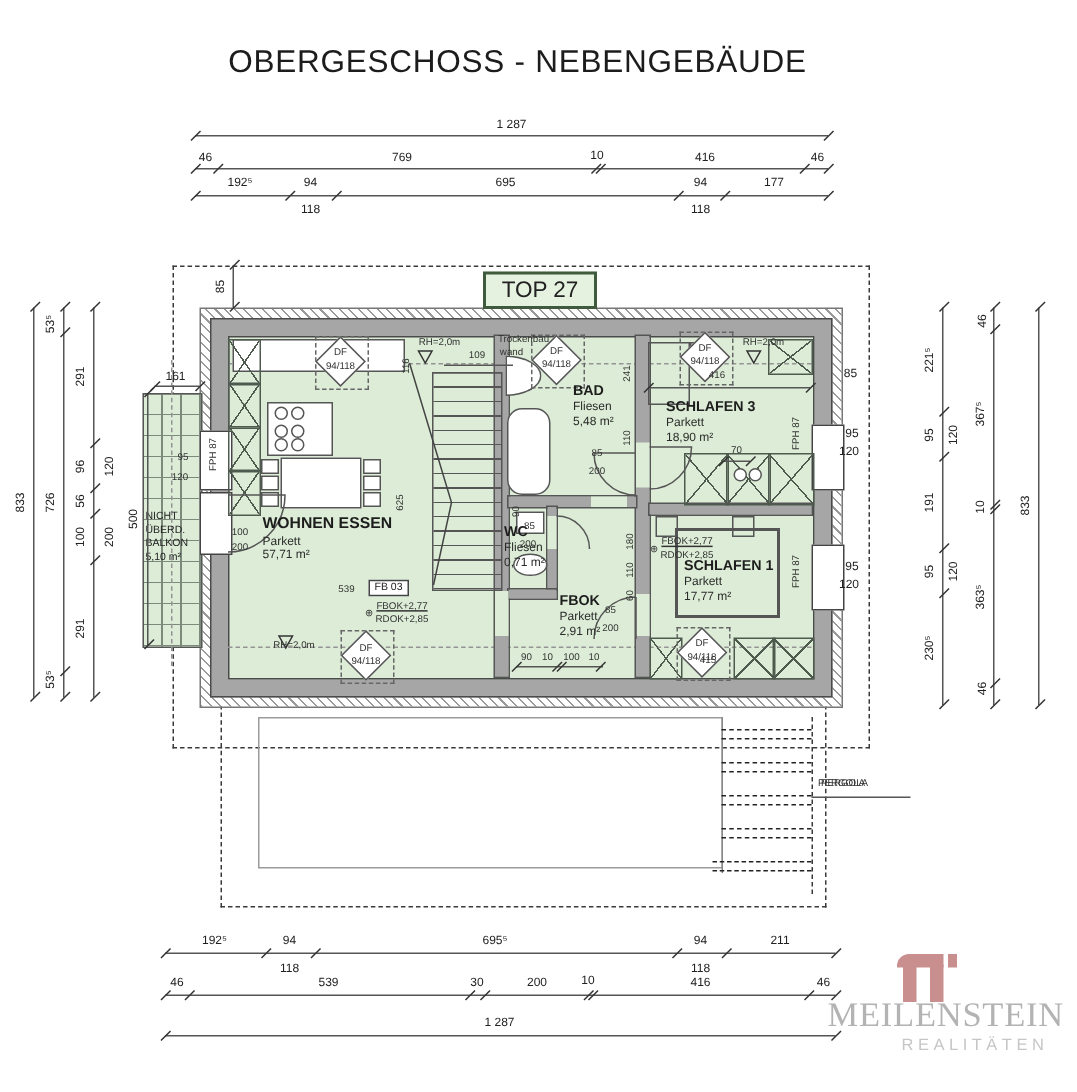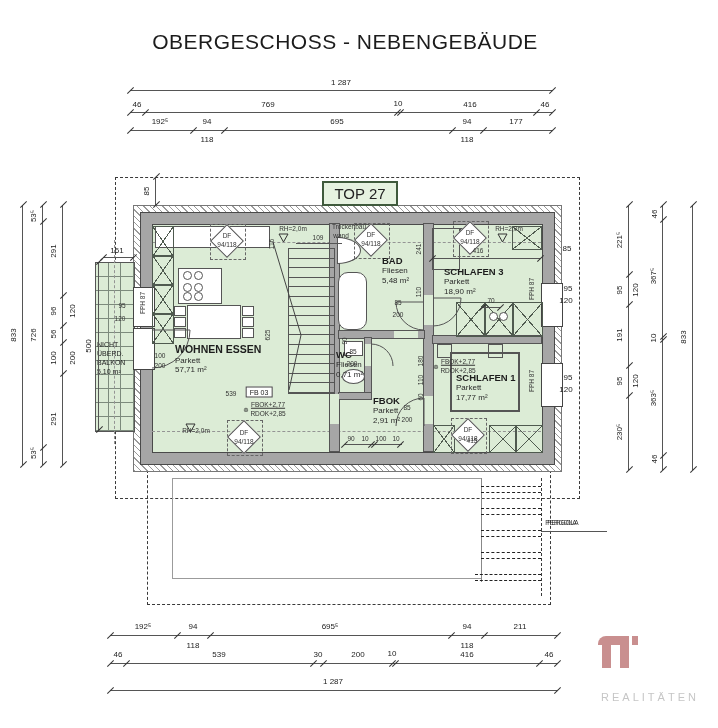--- a/index.html
+++ b/index.html
@@ -446,17 +446,18 @@
       <span class="dlab rot sm" style="left: 532px; top: 381px;">FPH 87</span>
       <span class="dlab sm" style="left: 561px; top: 523px;">PERGOLA</span>
     </div>
 
   <div class="abs" style="left:598px;top:636px;width:40px;height:32px;">
     <div class="pi" style="left:0;top:0;width:31px;height:9px;border-radius:8px 0 0 0;position:absolute;"></div>
     <div class="pi" style="left:34px;top:0;width:6px;height:9px;position:absolute;"></div>
     <div class="pi" style="left:4px;top:7px;width:9px;height:25px;position:absolute;"></div>
     <div class="pi" style="left:22px;top:7px;width:9px;height:25px;position:absolute;"></div>
   </div>
+  <div class="logo-word" style="left:543px;top:664px;width:175px;text-align:center;">MEILENSTEIN</div>
   <div class="logo-sub" style="left:590px;top:691px;width:120px;text-align:center;">REALITÄTEN</div>
 
   <span class="dlab sm" style="left:563px;top:523px;">PERGOLA</span>
 
 </div>
 
 </body></html>

